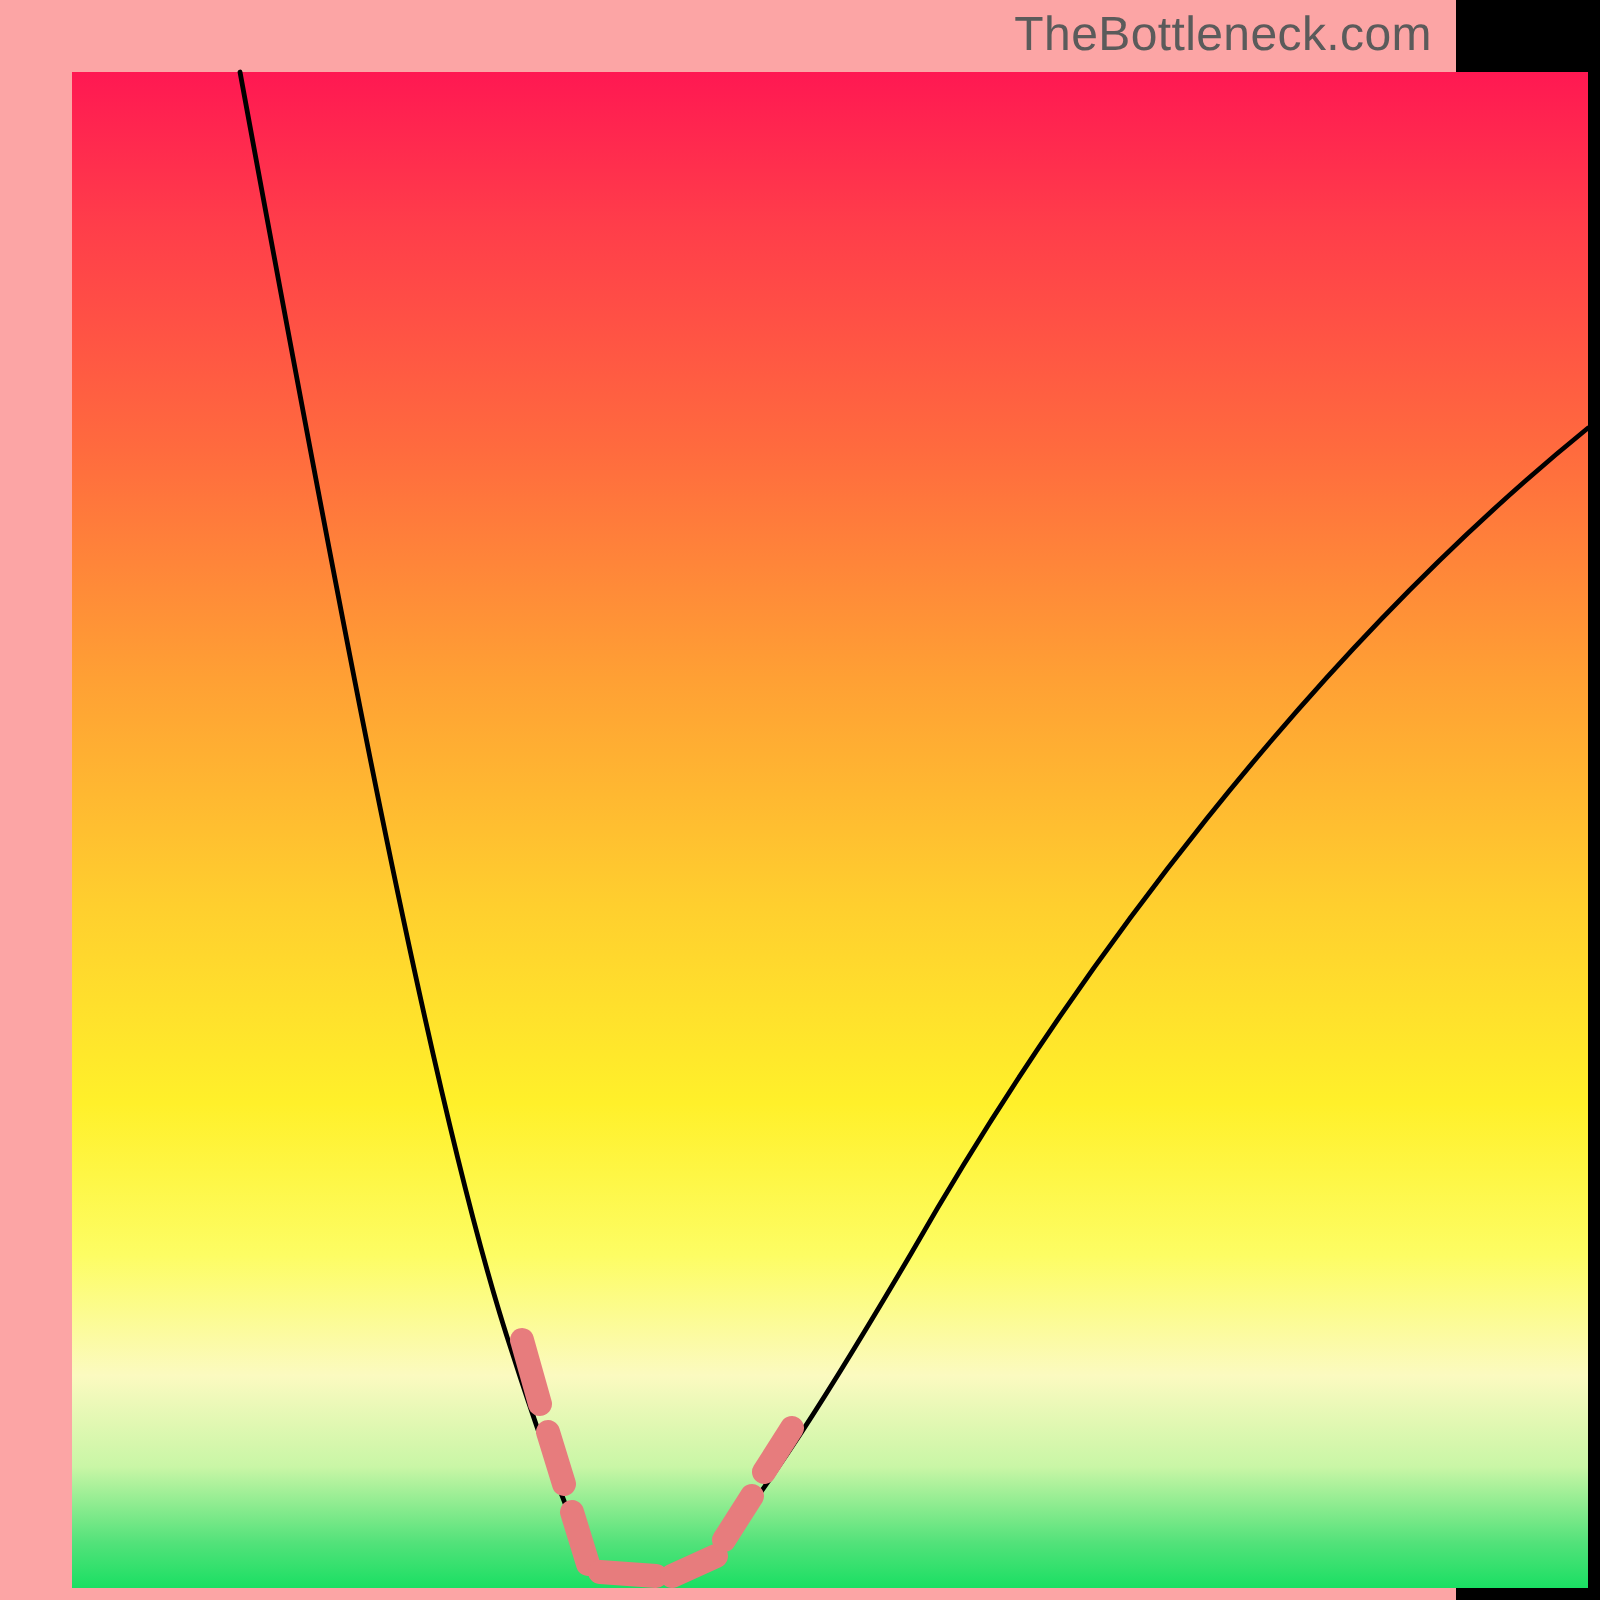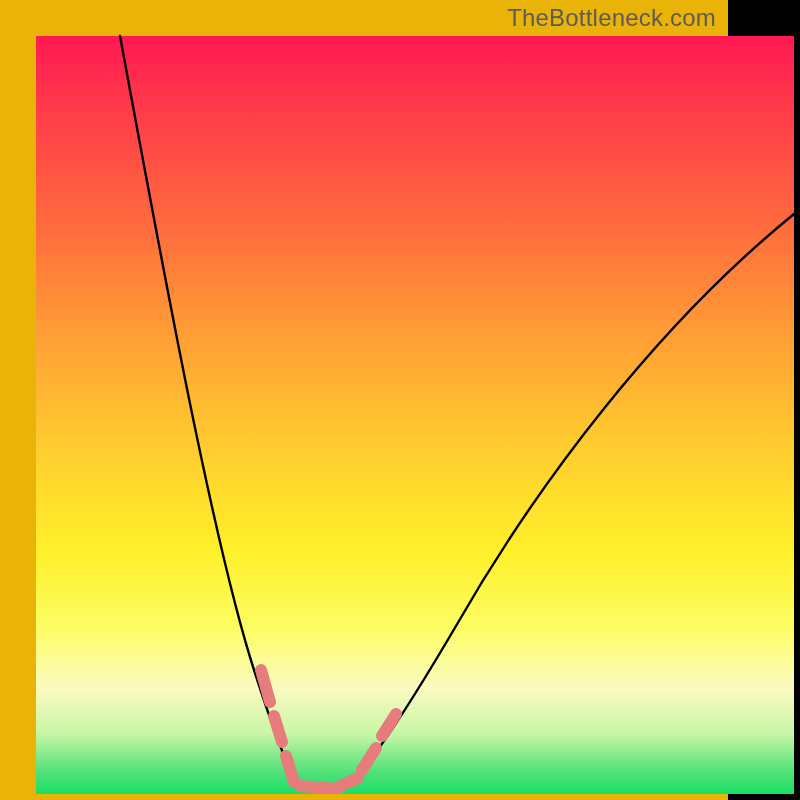--- a/index.html
+++ b/index.html
@@ -8,21 +8,21 @@
     width: 800px;
     height: 800px;
     background: #000;
     overflow: hidden;
     font-family: Arial, Helvetica, sans-serif;
   }
   .stage {
     position: relative;
     width: 728px;
     height: 800px;
-    background: #eab308;
+    background: #fca5a5;
   }
   .watermark {
     position: absolute;
     top: 4px;
     right: 12px;
     color: #5b5b5b;
     font-size: 24px;
     font-weight: 500;
     letter-spacing: 0.2px;
     z-index: 5;

